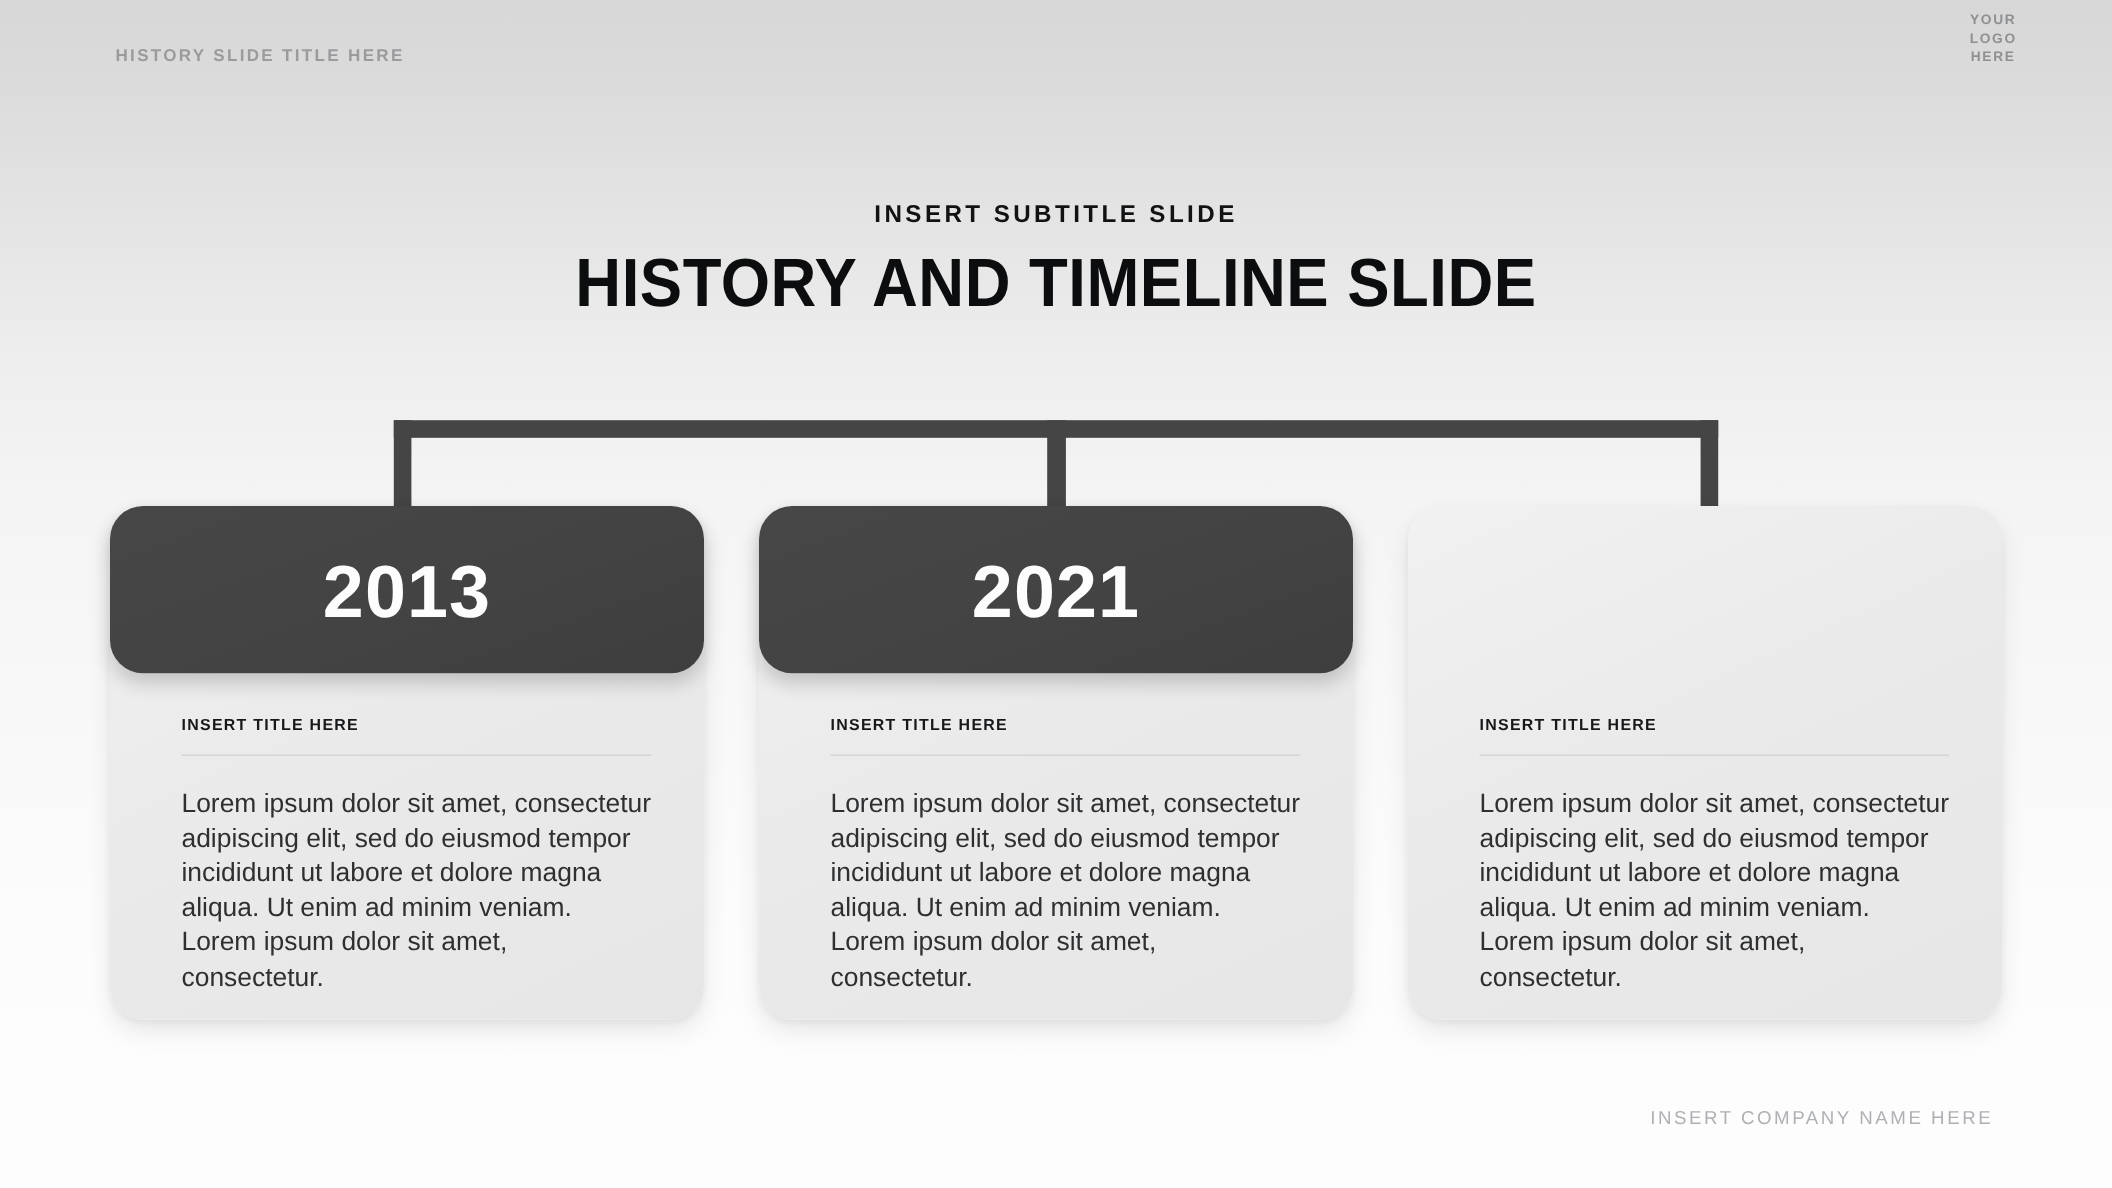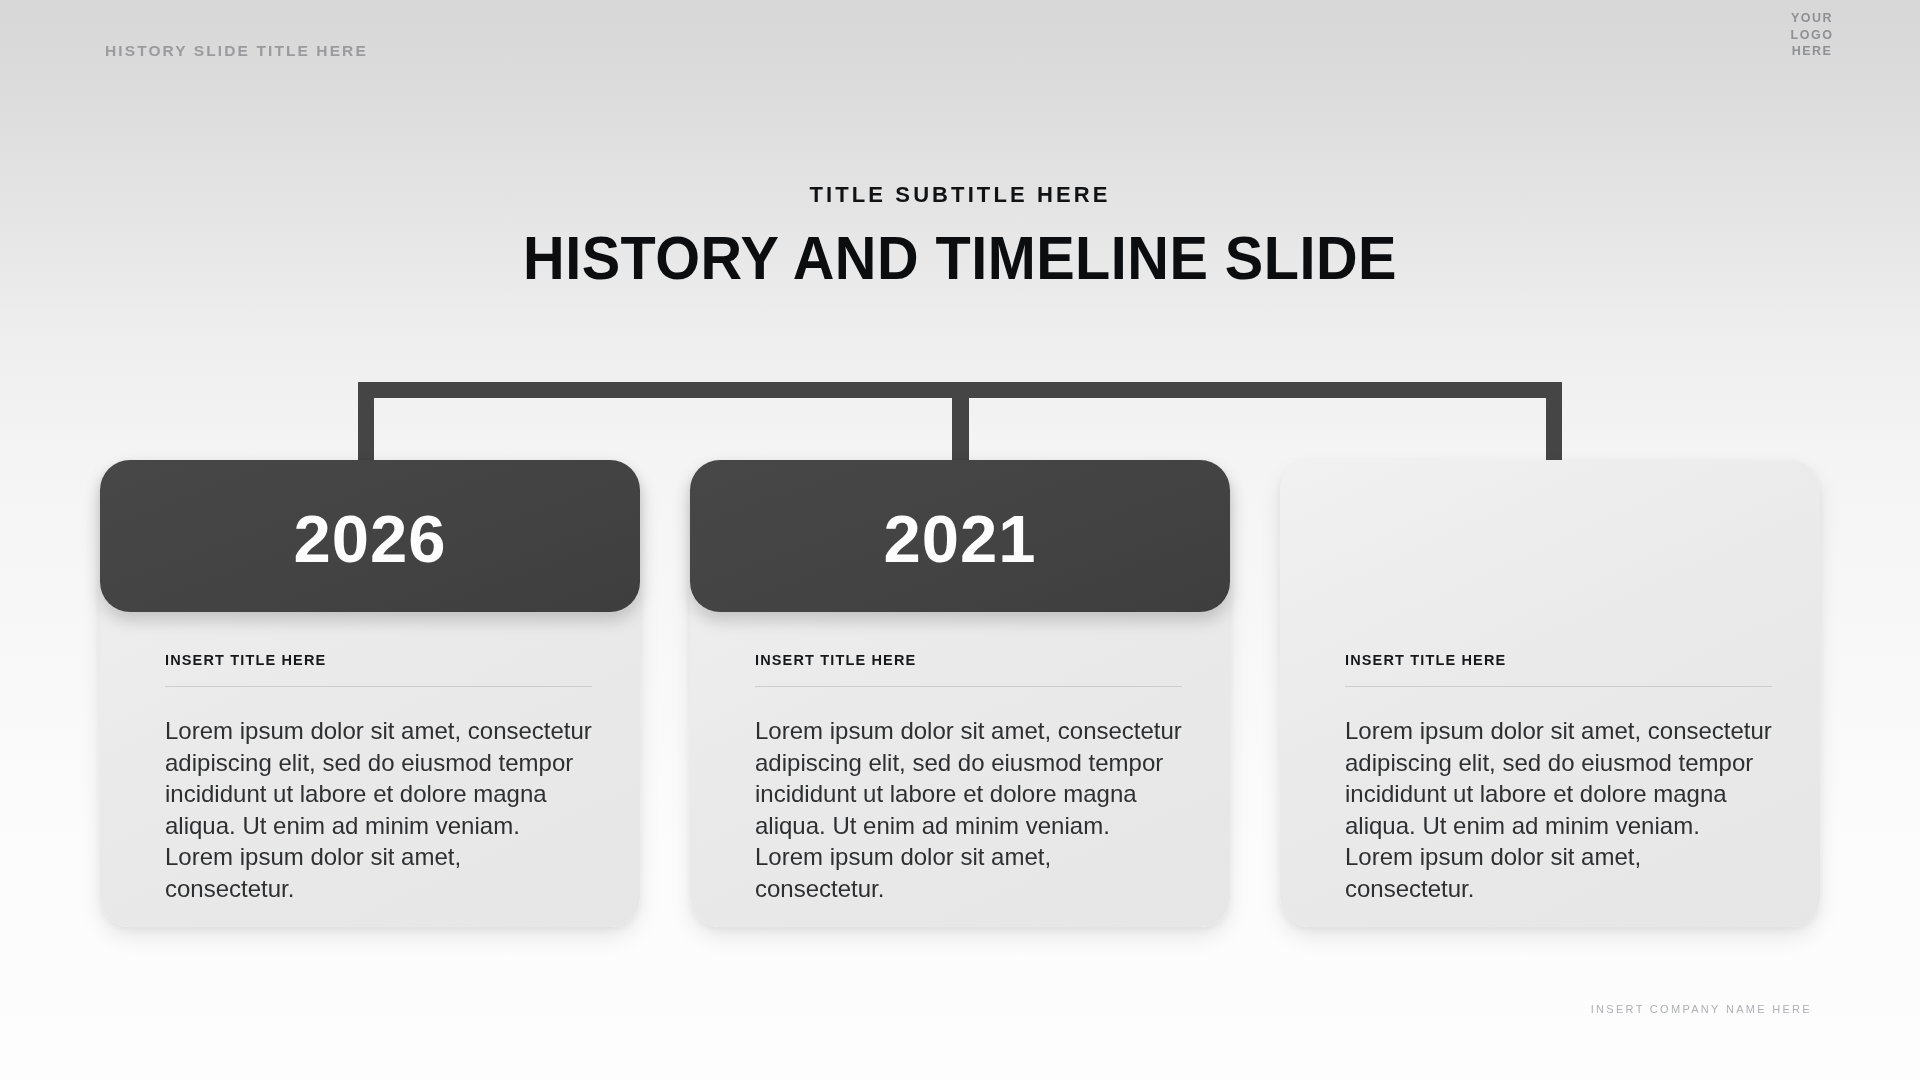--- a/index.html
+++ b/index.html
@@ -132,58 +132,58 @@
     margin-top:28px;
     font-size:24px;
     line-height:31.5px;
     color:#2e2f31;
     font-weight:normal;
   }
 
   
   #footer {
     position:absolute;
-    right:108px; bottom:65px;
-    font-size:11px;
+    right:108px; bottom:53px;
+    font-size:17px;
     letter-spacing:2.3px;
     color:#aeb0b4;
     white-space:nowrap;
   }
 </style>
 </head>
 <body>
 
 <div id="slide">
 
   <div id="slide-title">HISTORY SLIDE TITLE HERE</div>
 
   <div id="logo">
     <span>YOUR</span>
     <span>LOGO</span>
     <span>HERE</span>
   </div>
 
-  <div id="subtitle">TITLE SUBTITLE HERE</div>
+  <div id="subtitle">INSERT SUBTITLE SLIDE</div>
 
   <div id="main-title">HISTORY AND TIMELINE SLIDE</div>
 
   <svg id="connector" viewBox="0 0 1920 520" width="1920" height="520" aria-hidden="true">
 
     <rect x="358" y="382" width="1204" height="16" fill="#454546"></rect>
 
     <rect x="358" y="382" width="16" height="82" fill="#454546"></rect>
 
     <rect x="952" y="382" width="17" height="82" fill="#454546"></rect>
 
     <rect x="1546" y="382" width="16" height="82" fill="#454546"></rect>
   </svg>
 
   <div class="card" id="card-0">
     <div class="year-badge">
-      <span class="year-text">2026</span>
+      <span class="year-text">2013</span>
     </div>
     <div class="card-body">
       <div class="card-heading">INSERT TITLE HERE</div>
       <div class="card-divider"></div>
       <div class="card-text">Lorem ipsum dolor sit amet, consectetur adipiscing elit, sed do eiusmod tempor incididunt ut labore et dolore magna aliqua. Ut enim ad minim veniam. Lorem ipsum dolor sit amet, consectetur.</div>
     </div>
   </div>
 
   <div class="card" id="card-1">
     <div class="year-badge">

